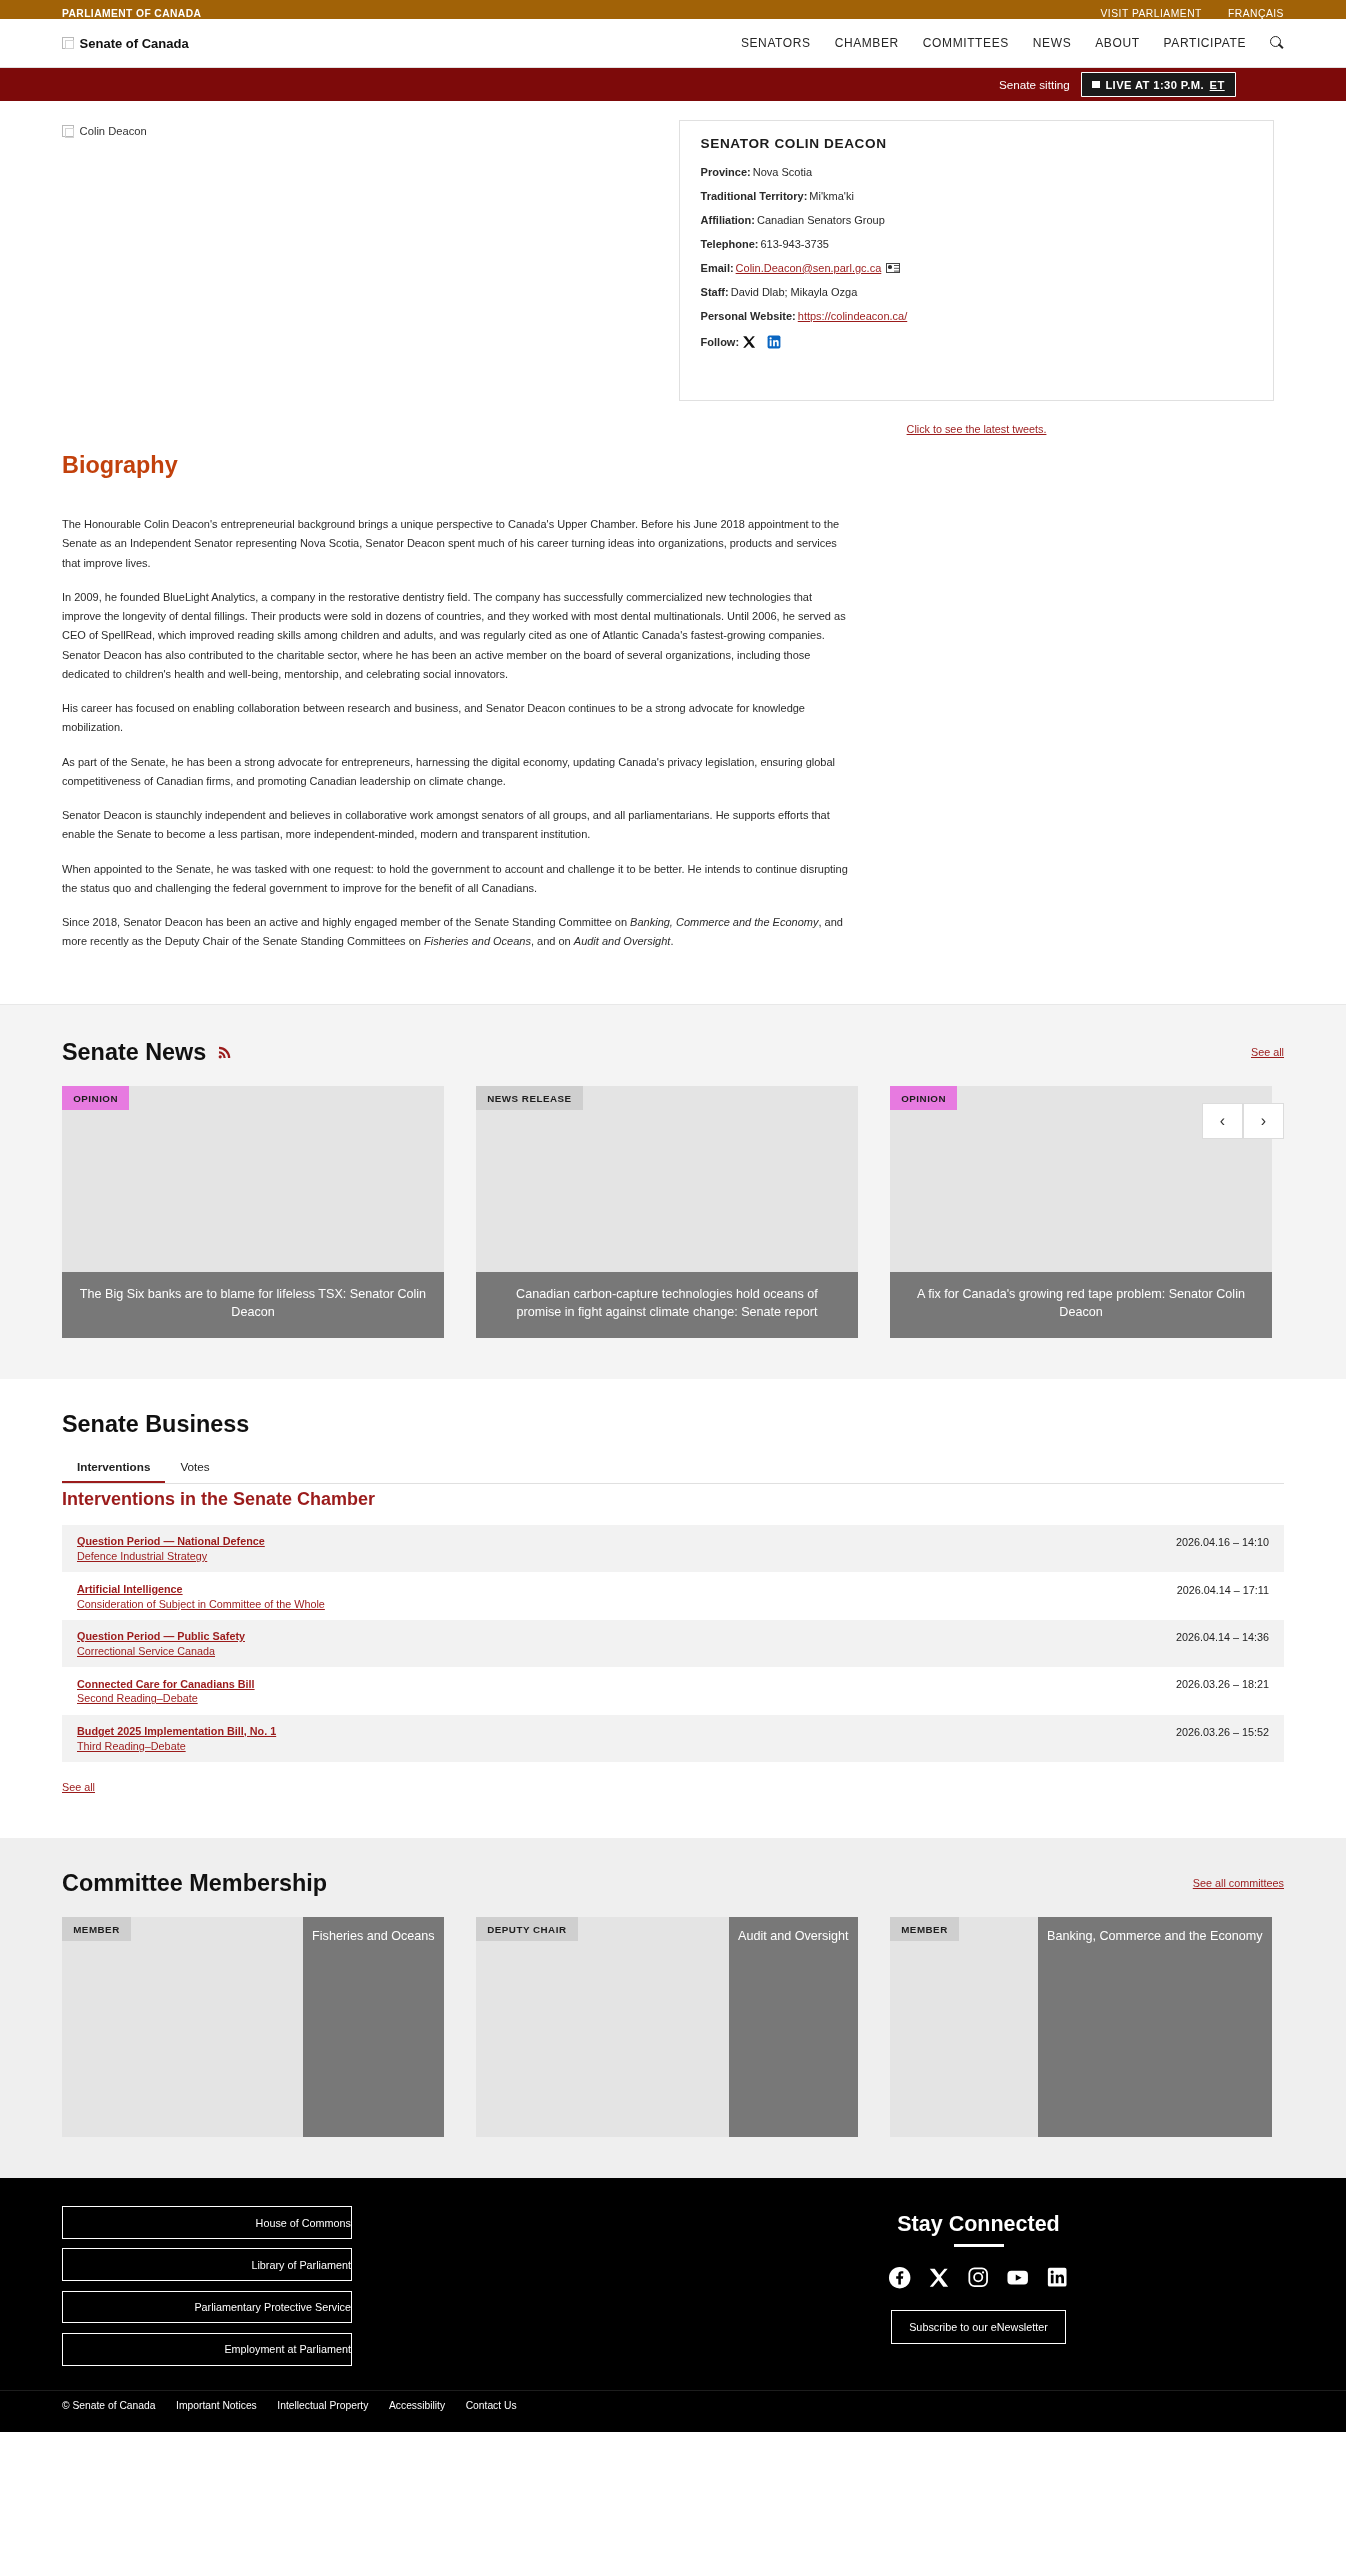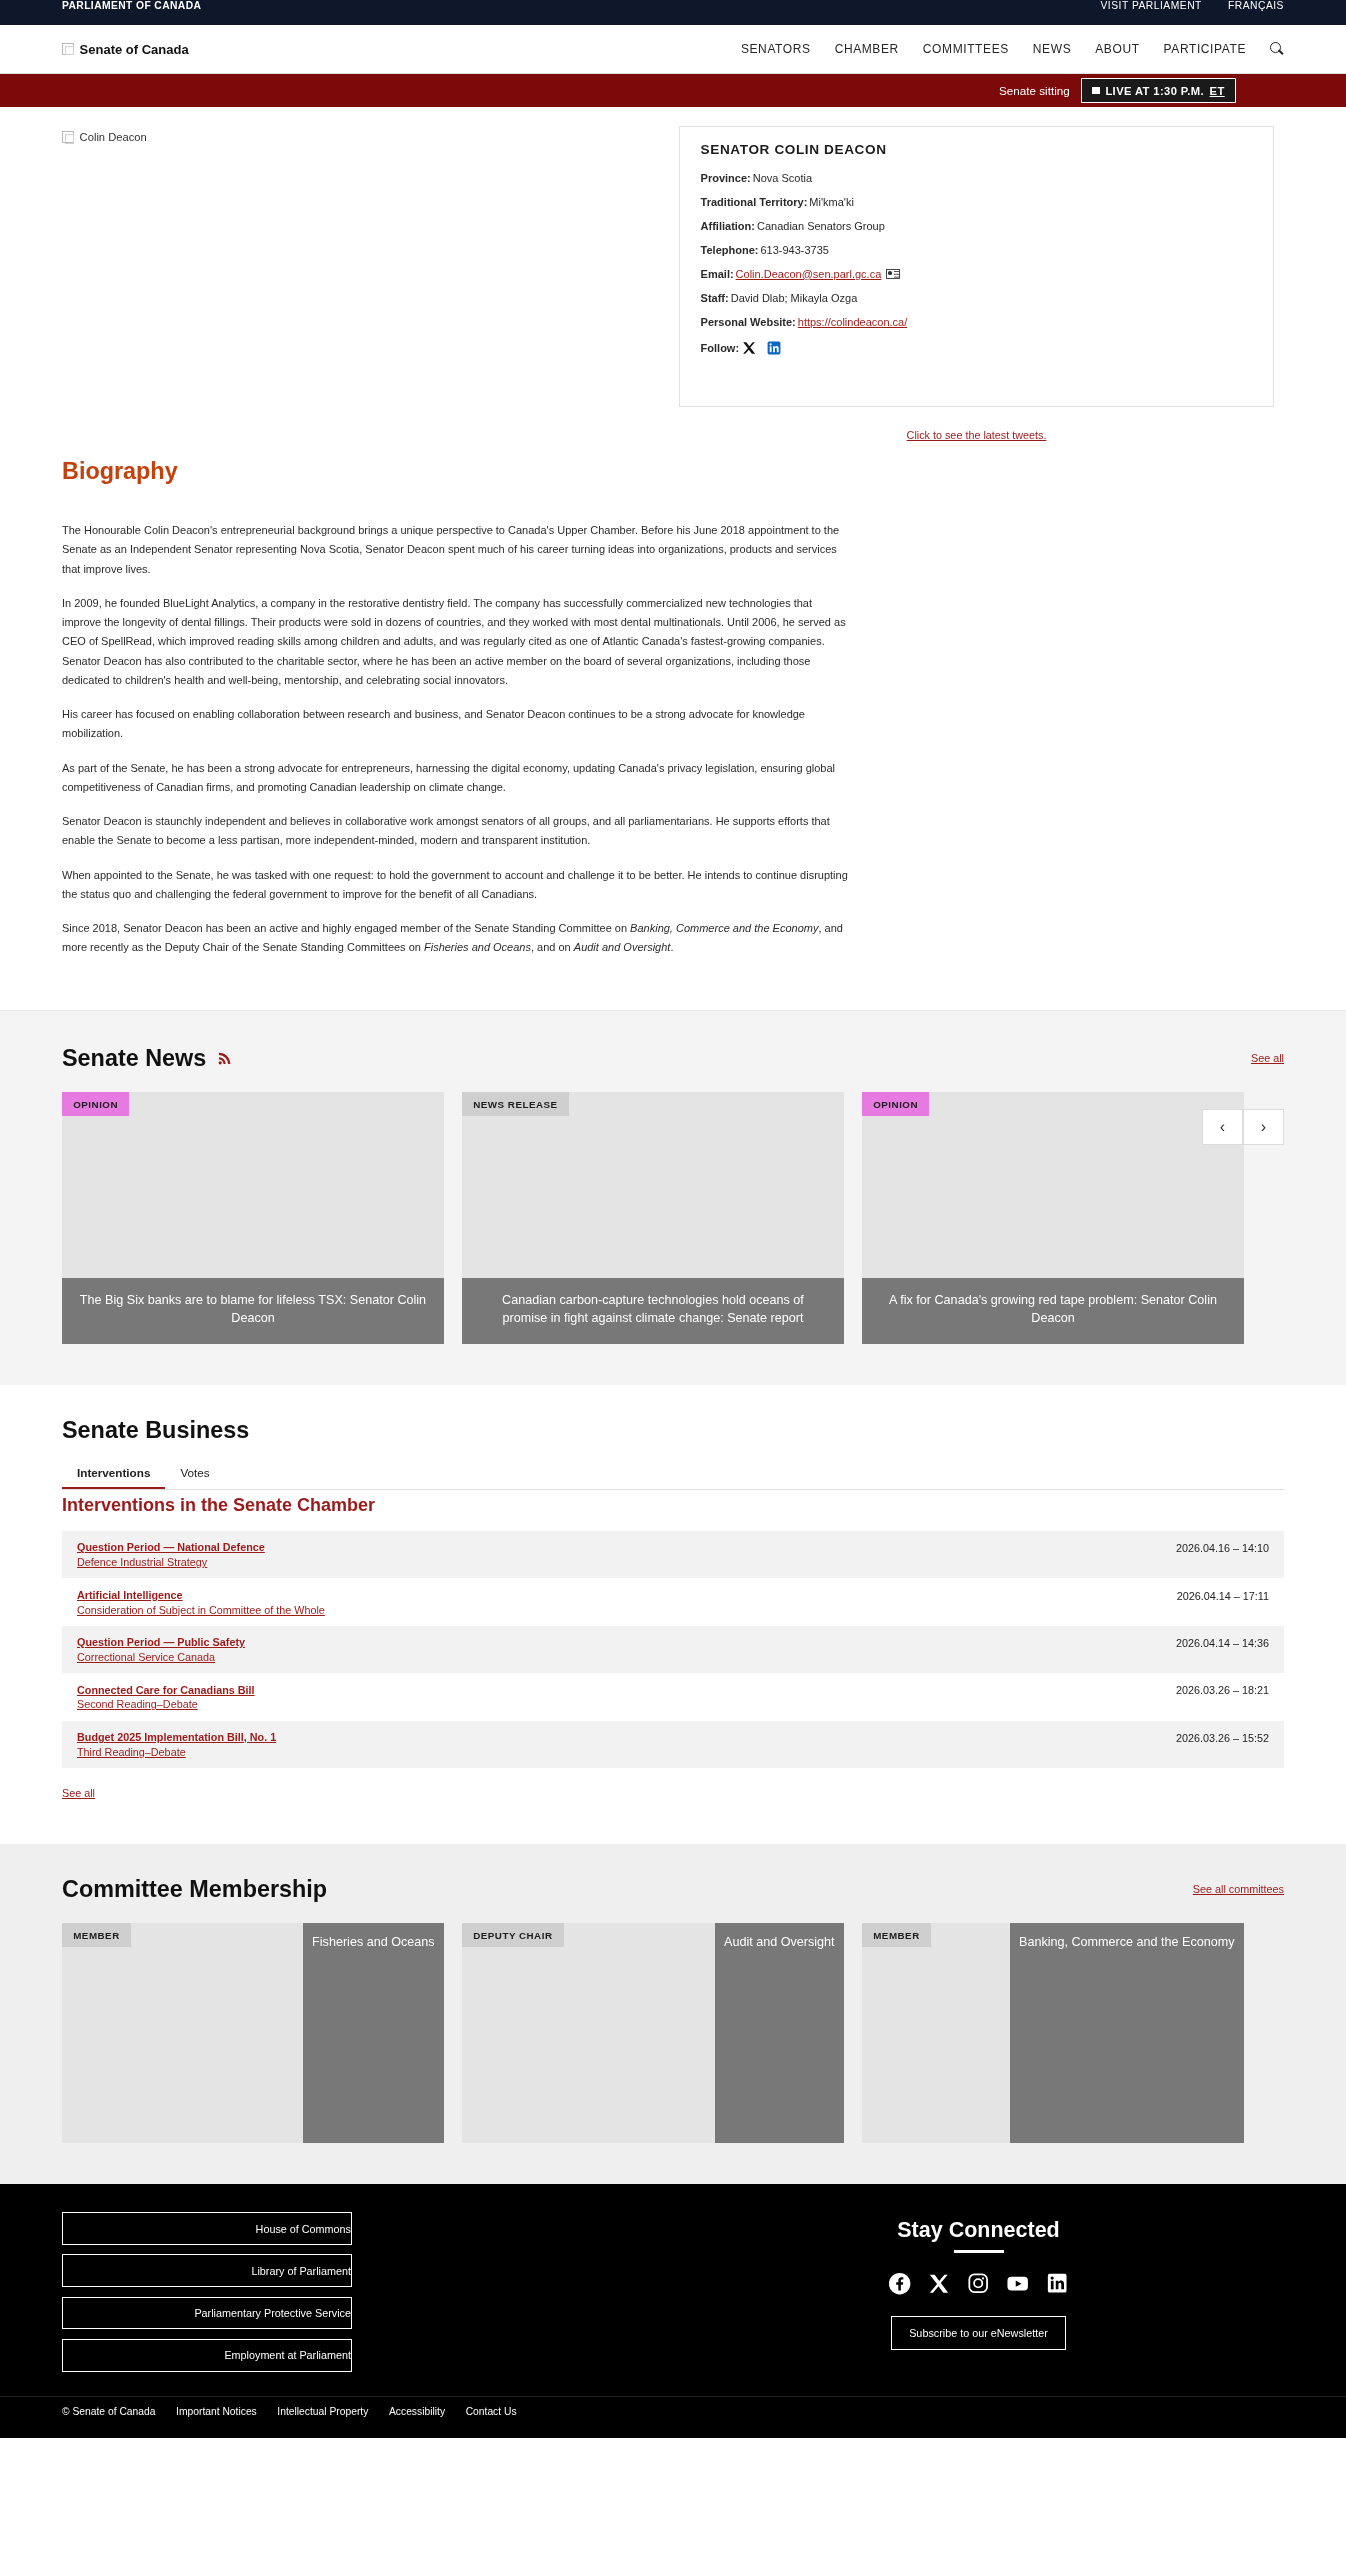--- a/index.html
+++ b/index.html
@@ -8,25 +8,25 @@
     background: #ffffff;
     font-family: "Liberation Sans", sans-serif;
     color: #1a1a1a;
   }
   body { width: 1346px; }
 
   a { color: #9b1b1b; }
 
   
   .topbar {
-    background: #0f172a;
+    background: #a16207;
     color: #ffffff;
-    height: 25px;
-    display: flex;
-    align-items: flex-start;
+    height: 19px;
+    display: flex;
+    align-items: flex-end;
     padding: 0 62px 0 62px;
     font-size: 10.3px;
     letter-spacing: 0.4px;
   }
   .topbar .left { font-weight: bold; }
   .topbar .right { margin-left: auto; display: flex; gap: 26px; }
   .topbar .right span { letter-spacing: 0.5px; }
 
   
   .header {
@@ -241,21 +241,21 @@
     font-size: 18px;
     line-height: 1;
   }
   .see-all {
     margin-left: auto;
     font-size: 10.8px;
   }
   .see-all a { text-decoration: underline; }
   .cards {
     display: flex;
-    gap: 18px;
+    gap: 32px;
     position: relative;
   }
   .card {
     width: 382px;
     background: #e4e4e4;
     position: relative;
     min-height: 252px;
     display: flex;
     flex-direction: column;
   }

